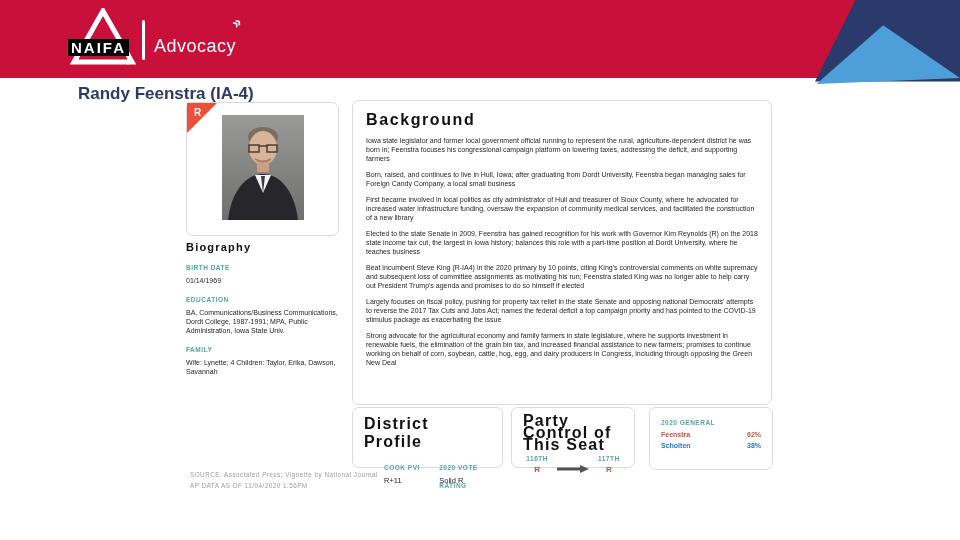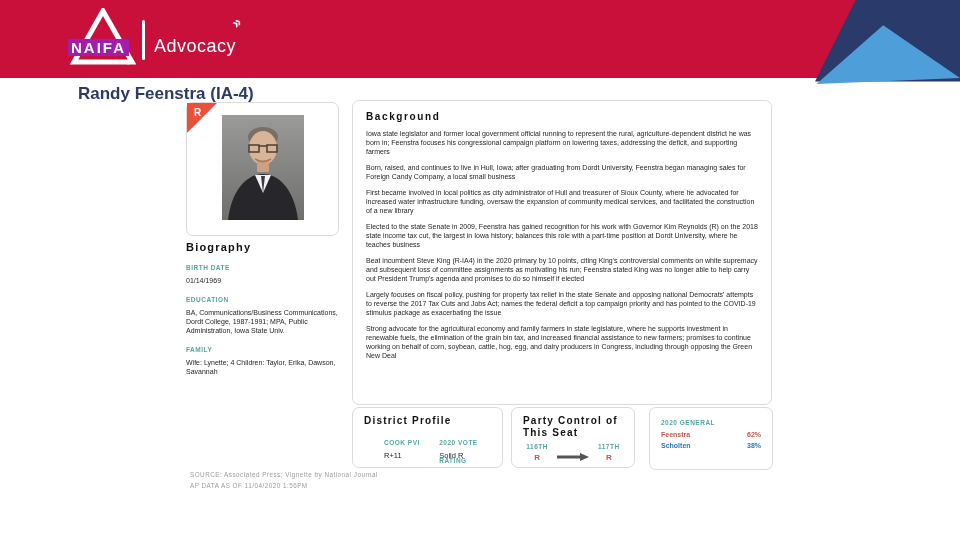--- a/index.html
+++ b/index.html
@@ -19,21 +19,21 @@
 
   
   .corner { position:absolute; right:0; top:0; width:145px; height:84px; z-index:2; }
   .tri-navy { position:absolute; inset:0; clip-path:polygon(28% 0, 100% 0, 100% 97%, 0 97%); }
   .tri-blue { position:absolute; inset:0; clip-path:polygon(47% 30%, 1% 100%, 100% 93%); }
 
   .page-title { position:absolute; left:78px; top:84px; font-size:17px; font-weight:bold; color:#2B3A66; }
 
   
   .card { position:absolute; background:#fff; border:1px solid #DBDBDB; border-radius:7px; }
-  .card-title { font-weight:bold; font-size:10px; color:#111; letter-spacing:1.2px; }
+  .card-title { font-weight:bold; font-size:16px; color:#111; letter-spacing:1.2px; }
   .teal-label { font-size:6.5px; font-weight:bold; letter-spacing:0.5px; }
 
   
   .photo-card { left:186px; top:102px; width:153px; height:134px; }
   .photo { position:absolute; left:35px; top:12px; width:82px; height:105px; overflow:hidden; }
   .badge { position:absolute; left:0; top:0; width:30px; height:30px; clip-path:polygon(0 0,100% 0,0 100%); color:#fff; font-weight:bold; font-size:10px; padding:4px 0 0 7px; z-index:2; }
 
   
   .bio { position:absolute; left:186px; top:241px; width:160px; }
   .bio .card-title { font-size:11px; }
@@ -75,21 +75,21 @@
 </head>
 <body>
 
 <div class="stage">
 
   <div class="header-bar" style="background-color: rgb(200, 16, 58);">
     <div class="logo">
       <svg class="logo-triangle" width="66" height="58" viewBox="0 0 66 58">
         <path d="M33 3 L62 54 L4 54 Z" fill="none" stroke="#ffffff" stroke-width="5"></path>
       </svg>
-      <span class="logo-naifa" style="background-color: #a21caf;">NAIFA</span>
+      <span class="logo-naifa" style="background-color: #000000;">NAIFA</span>
       <span class="logo-reg">®</span>
       <span class="logo-divider"></span>
       <span class="logo-advocacy">Advocacy</span>
       <span class="logo-chevrons">»</span>
     </div>
   </div>
 
   <div class="corner">
     <div class="tri-navy" style="background-color: rgb(41, 58, 107);"></div>
     <div class="tri-blue" style="background-color: rgb(78, 159, 217);"></div>

